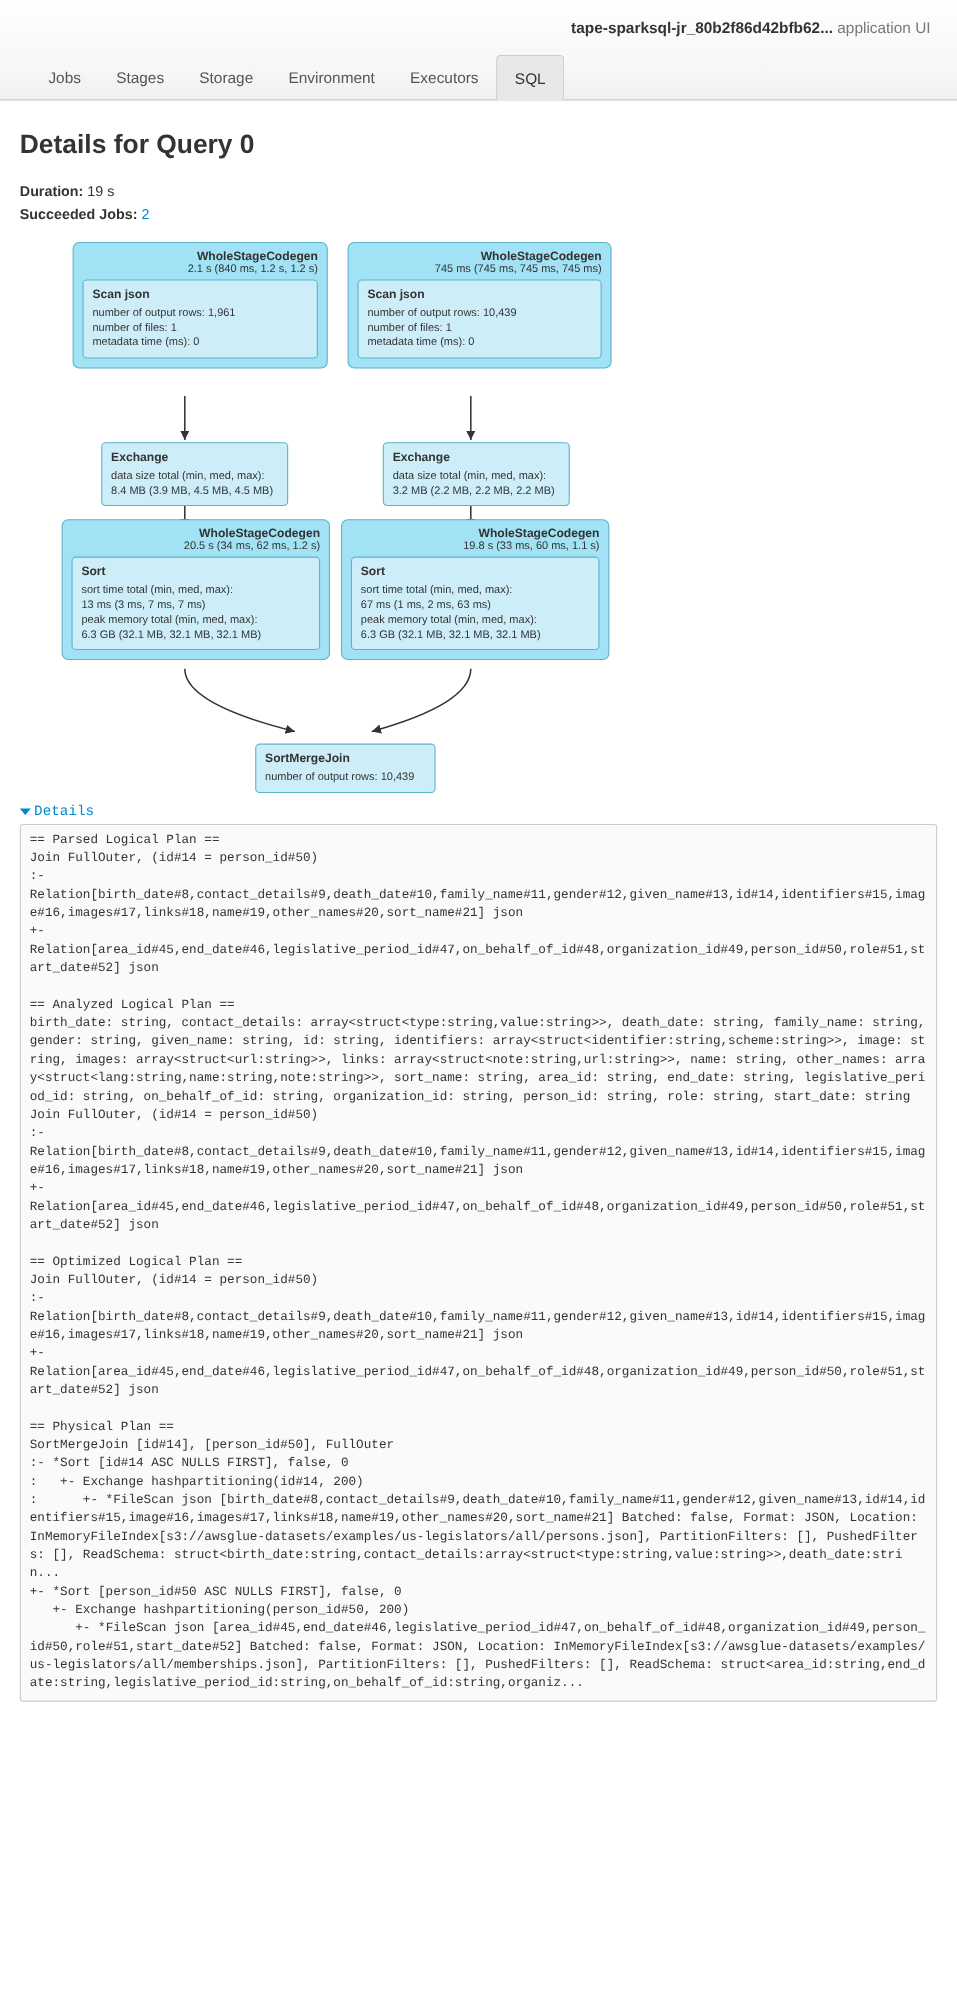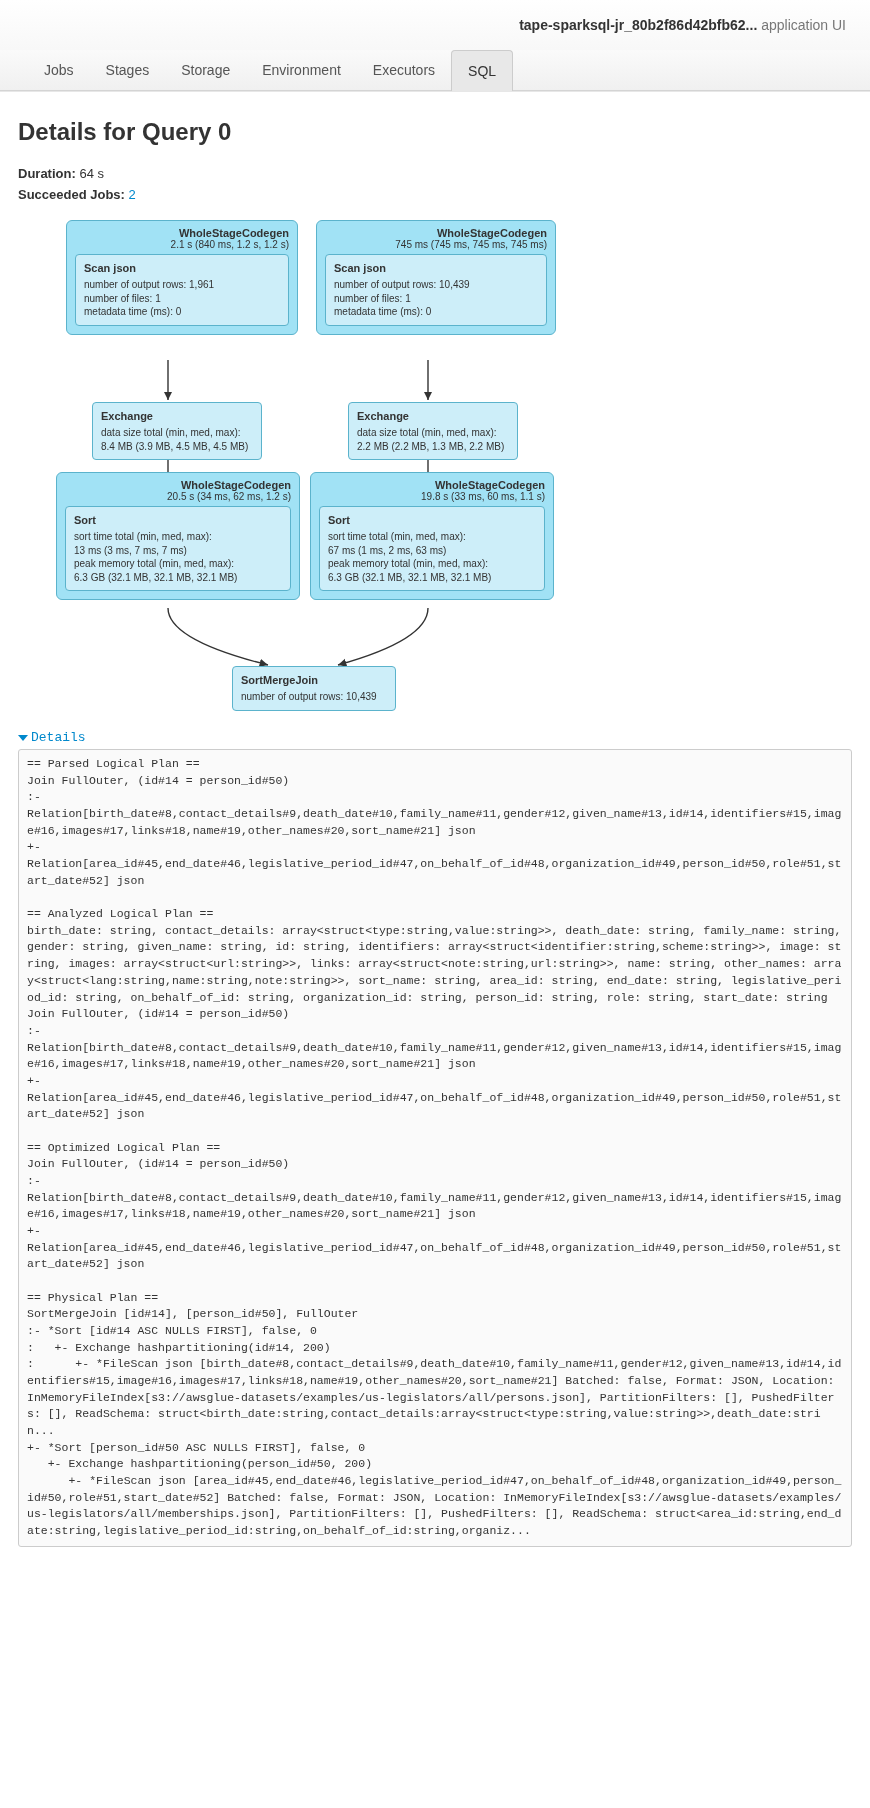--- a/index.html
+++ b/index.html
@@ -159,21 +159,21 @@
     <div class="tab active">SQL</div>
   </div>
 </div>
 
 <div class="container">
   <h3 class="page-title">Details for Query 0</h3>
 
   <ul class="meta-list">
     <li>
       <strong>Duration:</strong>
-      <span>64 s</span>
+      <span>19 s</span>
     </li>
     <li>
       <strong>Succeeded Jobs:</strong>
       <a>2</a>
     </li>
   </ul>
 
   <div class="diagram">
     <svg class="arrows">
       <defs>
@@ -225,36 +225,36 @@
         <div class="node-title">Scan json</div>
         <div>number of output rows: 10,439</div>
         <div>number of files: 1</div>
         <div>metadata time (ms): 0</div>
       </div>
     </div>
 
     <div class="plain-node" style="left:300px; top:182px; width:170px;">
       <div class="node-title">Exchange</div>
       <div>data size total (min, med, max):</div>
-      <div>2.2 MB (2.2 MB, 1.3 MB, 2.2 MB)</div>
+      <div>3.2 MB (2.2 MB, 2.2 MB, 2.2 MB)</div>
     </div>
 
     <div class="stage-box" style="left:262px; top:252px; width:244px;">
       <div class="stage-title">WholeStageCodegen</div>
       <div class="stage-sub">19.8 s (33 ms, 60 ms, 1.1 s)</div>
       <div class="node-box">
         <div class="node-title">Sort</div>
         <div>sort time total (min, med, max):</div>
         <div>67 ms (1 ms, 2 ms, 63 ms)</div>
         <div>peak memory total (min, med, max):</div>
         <div>6.3 GB (32.1 MB, 32.1 MB, 32.1 MB)</div>
       </div>
     </div>
 
-    <div class="plain-node" style="left:184px; top:446px; width:164px;">
+    <div class="plain-node" style="left:184px; top:456px; width:164px;">
       <div class="node-title">SortMergeJoin</div>
       <div>number of output rows: 10,439</div>
     </div>
   </div>
 
   <span class="details-toggle">
     <span class="tri"></span>
     <span>Details</span>
   </span>
 

